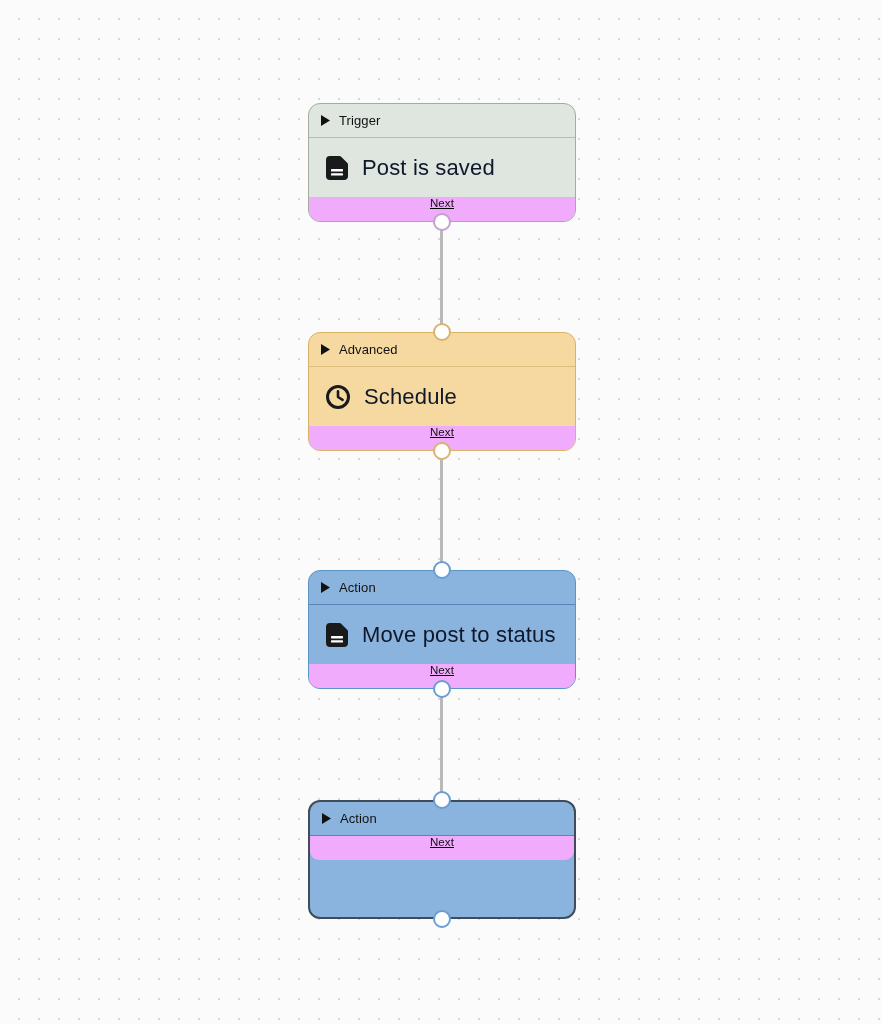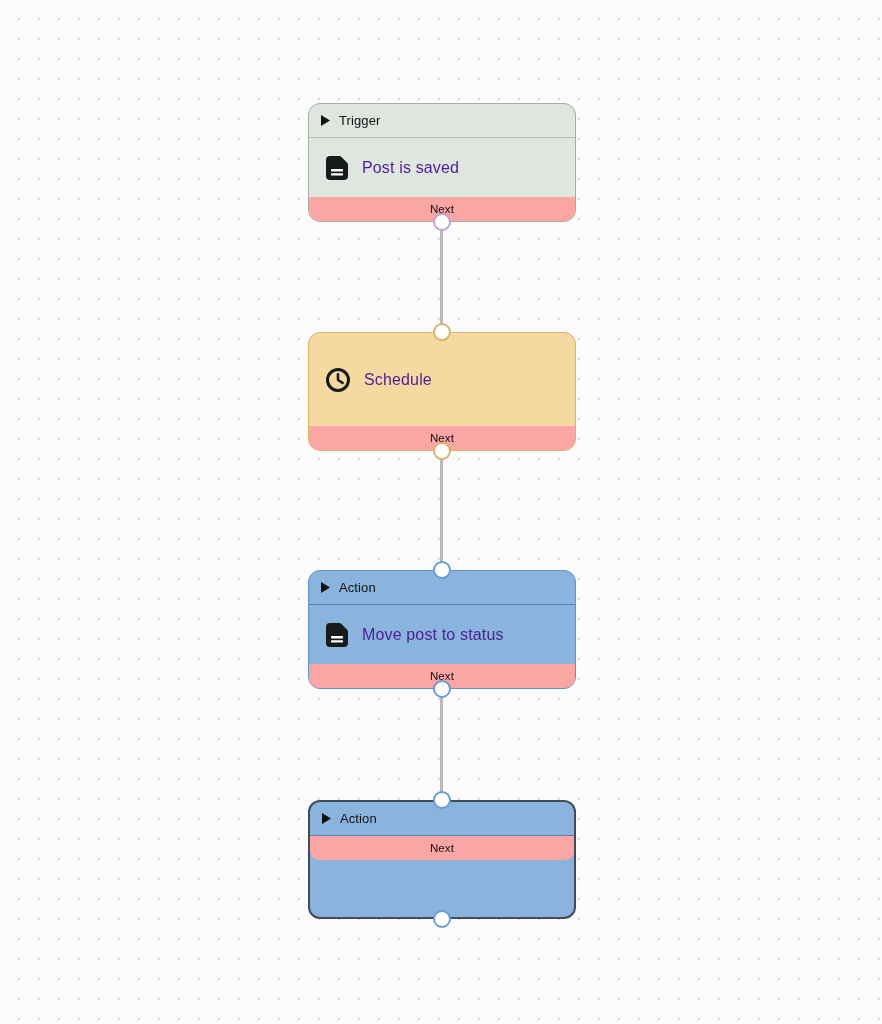--- a/index.html
+++ b/index.html
@@ -66,33 +66,33 @@
   }
 
   .node-body {
     flex: 1 1 auto;
     display: flex;
     align-items: center;
     gap: 14px;
     padding: 0 17px;
   }
   .node-title {
-    font-size: 16px;
-    color: #4c1d95;
+    font-size: 22px;
+    color: #0f172a;
     letter-spacing: 0.15px;
     white-space: nowrap;
   }
 
   .node-footer {
     flex: 0 0 24px;
-    background: #fca5a5;
+    background: #f0abfc;
     border-radius: 0 0 10px 10px;
     display: flex;
-    align-items: center;
     justify-content: center;
+    text-decoration: underline;
   }
   .node-4 .node-footer { border-radius: 0 0 9px 9px; }
   .next-label {
     font-size: 11.5px;
     color: #111;
     letter-spacing: 0.1px;
   }
 
   
   .port {
@@ -139,20 +139,26 @@
       </svg>
       <span class="node-title">Post is saved</span>
     </div>
     <div class="node-footer">
       <span class="next-label">Next</span>
     </div>
     <span class="port port-out ring-purple"></span>
   </div>
 
   <div class="node node-2">
+    <div class="node-header">
+      <svg class="icon" width="9" height="11" viewBox="0 0 9 11">
+        <polygon points="0,0 9,5.5 0,11" fill="#111"></polygon>
+      </svg>
+      <span class="cat-label">Advanced</span>
+    </div>
     <div class="node-body">
       <svg class="icon" width="24" height="24" viewBox="0 0 24 24">
         <circle cx="12" cy="12" r="10.5" fill="none" stroke="#191a1b" stroke-width="3"></circle>
         <path d="M12 12 V6.2 M12 12 L16.6 14.8" fill="none" stroke="#191a1b" stroke-width="2.6" stroke-linecap="round"></path>
       </svg>
       <span class="node-title">Schedule</span>
     </div>
     <div class="node-footer">
       <span class="next-label">Next</span>
     </div>

